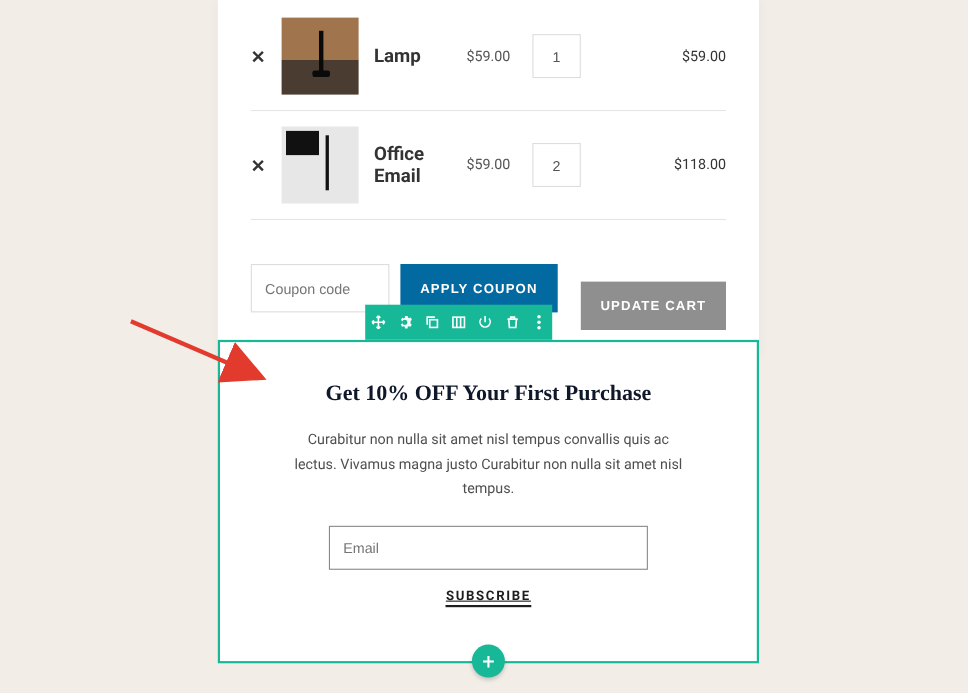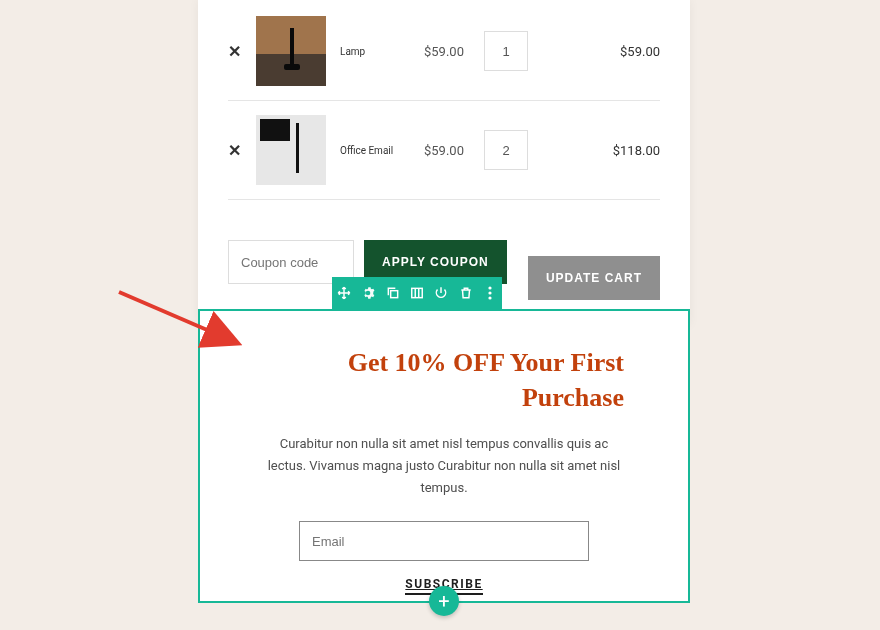--- a/index.html
+++ b/index.html
@@ -72,22 +72,22 @@
     background: #111;
   }
   .thumb.office::after {
     content: "";
     position: absolute;
     left: 40px; top: 8px;
     width: 3px; height: 50px;
     background: #111;
   }
   .pname {
-    font-weight: 400;
-    font-size: 10px;
+    font-weight: 700;
+    font-size: 17px;
     color: #333;
     width: 84px;
   }
   .price {
     font-size: 13px;
     color: #555;
     width: 60px;
   }
   .qty {
     width: 44px;
@@ -121,43 +121,42 @@
   }
   .btn {
     height: 44px;
     border: none;
     padding: 0 18px;
     font-size: 12px;
     font-weight: 700;
     letter-spacing: 1px;
     cursor: pointer;
   }
-  .btn-dark { background: #14532d; color: #fff; margin-left: 10px; }
+  .btn-dark { background: #0369a1; color: #fff; margin-left: 10px; }
   .btn-grey { background: #8f8f8f; color: #fff; margin-left: auto; margin-top: 32px; }
 
   
   .promo {
     position: absolute;
     left: 198px;
     top: 309px;
     width: 492px;
     height: 294px;
     background: #fff;
     border: 2px solid #17b897;
     text-align: center;
     padding: 34px 64px 0 64px;
   }
   .promo h2 {
     font-family: Georgia, "Times New Roman", serif;
     font-weight: 700;
-    font-size: 26px;
+    font-size: 20px;
     line-height: 1.35;
-    color: #c2410c;
+    color: #0f172a;
     margin: 0 0 18px 0;
-    text-align: right;
   }
   .promo p {
     font-size: 13px;
     color: #4f4f4f;
     line-height: 1.7;
     margin: 0 0 22px 0;
   }
   .email {
     width: 290px;
     height: 40px;

